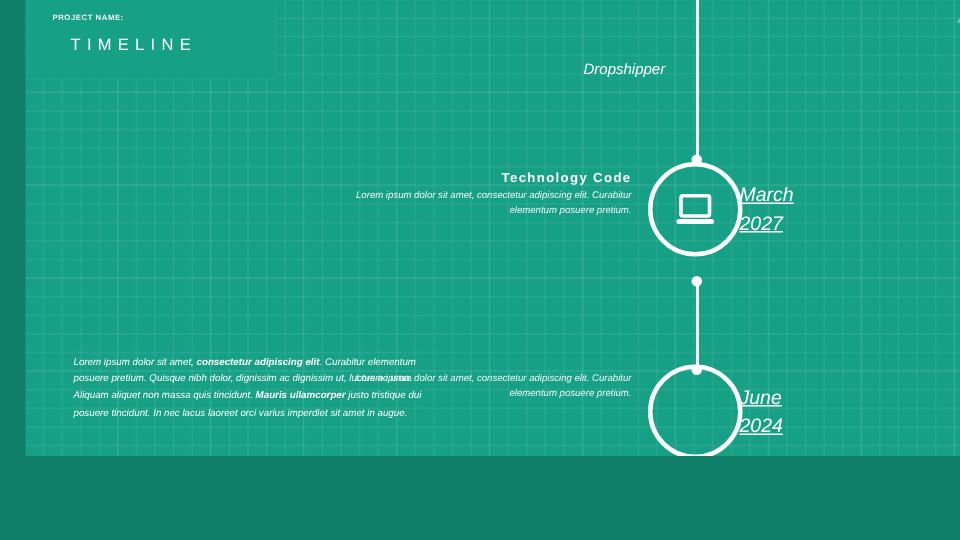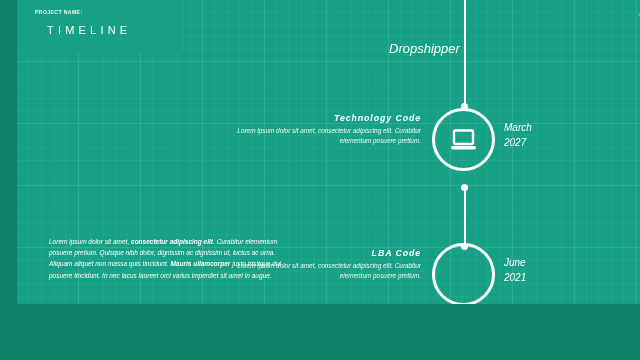--- a/index.html
+++ b/index.html
@@ -98,21 +98,21 @@
     z-index: 3;
   }
   #dot-top    { top: 103px; }
   #dot-mid-a  { top: 184px; }
   #dot-mid-b  { top: 243px; }
   
   #dropshipper {
     position: absolute;
     left: 372px;
     top: 41px;
-    font-size: 13px;
+    font-size: 10px;
     font-style: italic;
     color: #ffffff;
     z-index: 5;
   }
   
   .milestone {
     position: absolute;
     left: 0;
     width: 640px;
     height: 80px;
@@ -137,40 +137,40 @@
   .text-block {
     position: absolute;
     right: 236px;
     top: 5px;
     width: 190px;
     text-align: right;
   }
   .block-title {
     font-size: 8.8px;
     font-weight: bold;
-    font-style: italic;
     letter-spacing: 0.9px;
     color: #ffffff;
     margin-bottom: 3px;
   }
   .block-desc {
     font-size: 6.4px;
     font-style: italic;
     line-height: 1.55;
     color: rgba(255,255,255,0.93);
   }
   .date-block {
     position: absolute;
-    left: 487px;
+    left: 476px;
     top: 13px;
     width: 60px;
-    font-size: 10px;
+    font-size: 13px;
     font-style: italic;
     line-height: 1.45;
     color: #ffffff;
+    text-decoration: underline;
   }
   
   #body-paragraph {
     position: absolute;
     left: 32px;
     top: 236px;
     width: 232px;
     font-size: 6.5px;
     font-style: italic;
     line-height: 1.72;
@@ -223,29 +223,28 @@
       </span>
     </div>
     <div class="date-block">
       <div>March</div>
       <div>2027</div>
     </div>
   </div>
 
   <div class="milestone" id="milestone-2">
     <div class="text-block">
-      <div class="block-title">LBA  Code</div>
       <div class="block-desc">Lorem ipsum dolor sit amet, consectetur adipiscing elit. Curabitur elementum posuere pretium.</div>
     </div>
     <div class="node-circle">
       <span></span>
     </div>
     <div class="date-block">
       <div>June</div>
-      <div>2021</div>
+      <div>2024</div>
     </div>
   </div>
 
   <div id="body-paragraph">Lorem ipsum dolor sit amet, <b>consectetur adipiscing elit</b>. Curabitur elementum posuere pretium. Quisque nibh dolor, dignissim ac dignissim ut, luctus ac urna. Aliquam aliquet non massa quis tincidunt. <b>Mauris ullamcorper</b> justo tristique dui posuere tincidunt. In nec lacus laoreet orci varius imperdiet sit amet in augue.</div>
 
   <div id="next-arrow">
     <svg width="58" height="24" viewBox="0 0 58 24" aria-hidden="true">
       <path d="M2 14 C 12 6, 30 5, 50 10" fill="none" stroke="#ffffff" stroke-width="2.1" stroke-linecap="round"></path>
       <path d="M40 3 L 53 10.5 L 40 19" fill="none" stroke="#ffffff" stroke-width="2.1" stroke-linecap="round" stroke-linejoin="round"></path>
     </svg>

